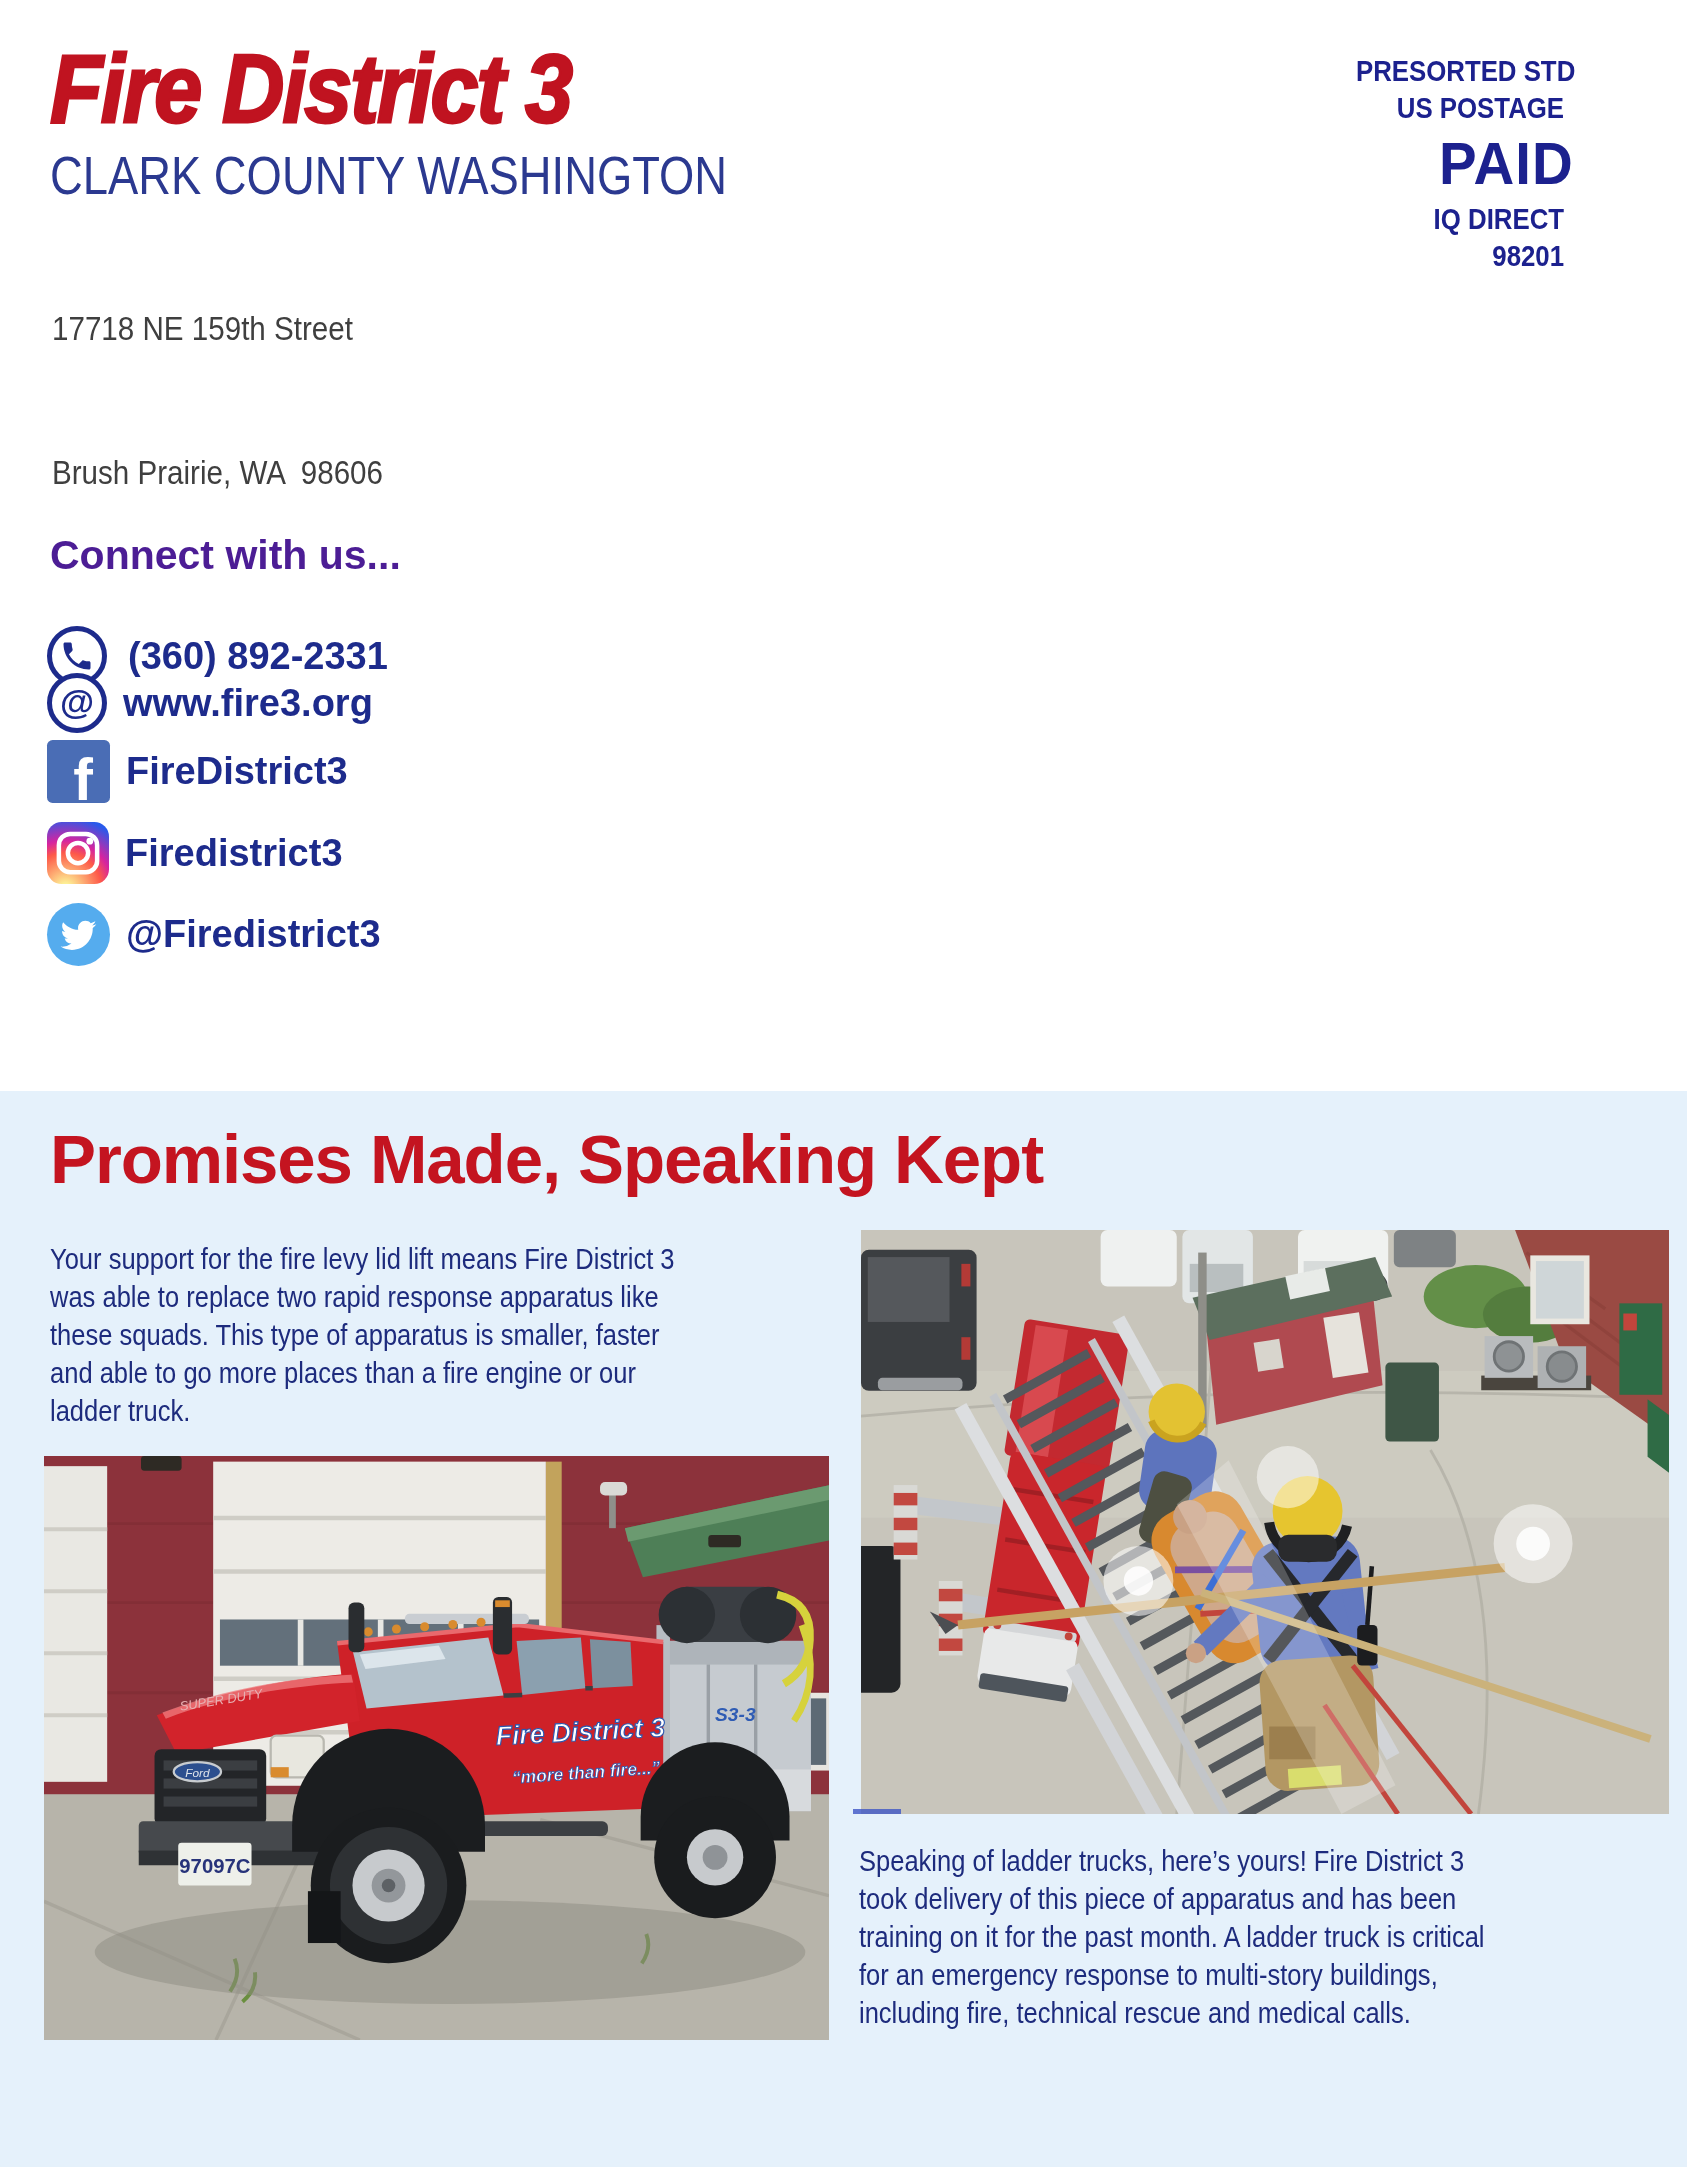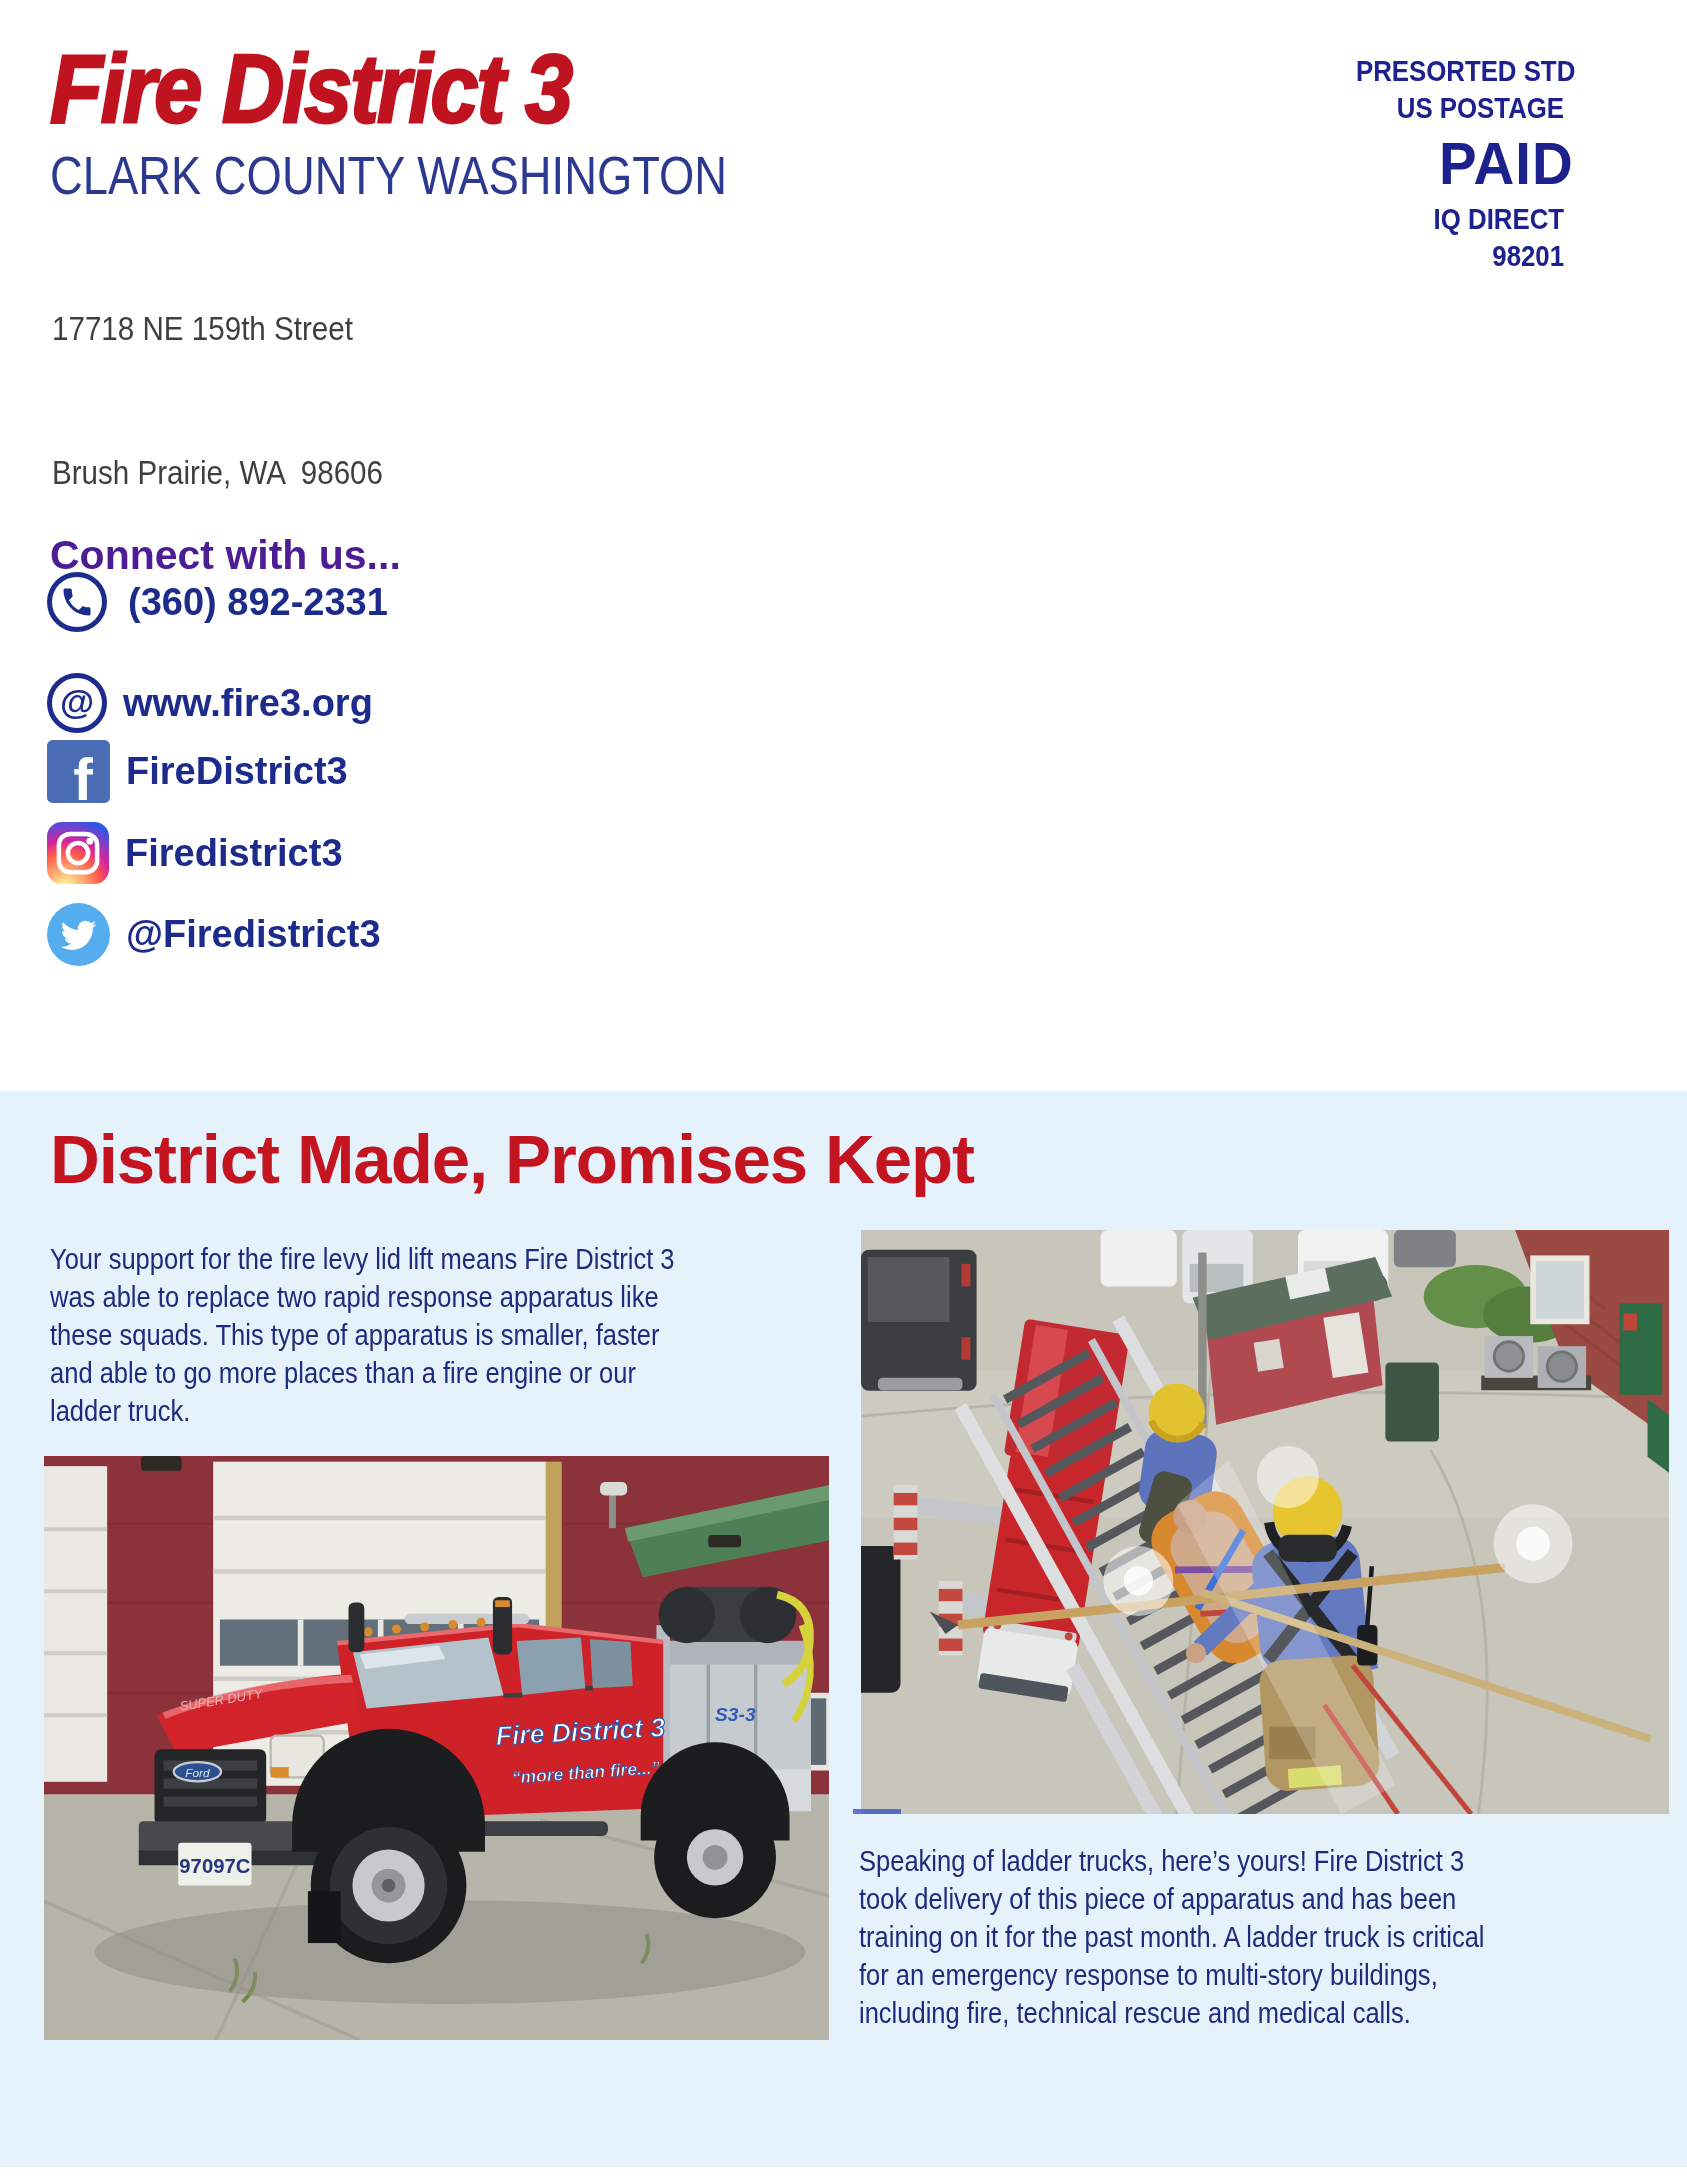--- a/index.html
+++ b/index.html
@@ -66,21 +66,21 @@
   <div class="abs postage">
     <div class="pl">PRESORTED STD</div>
     <div class="pl">US POSTAGE</div>
     <div class="paid">PAID</div>
     <div class="pl">IQ DIRECT</div>
     <div class="pl">98201</div>
   </div>
 
   <div class="abs connect-title">Connect with us...</div>
 
-  <div class="crow" style="top:572px;gap:21px;">
+  <div class="crow" style="top:626px;gap:21px;">
     <span class="circle-icon">
       <svg width="36" height="36" viewBox="0 0 24 24" aria-hidden="true">
         <path fill="#1d2b8c" d="M6.62 10.79c1.44 2.83 3.76 5.14 6.59 6.59l2.2-2.21c.27-.27.67-.36 1.02-.24 1.12.37 2.33.57 3.57.57.55 0 1 .45 1 1V20c0 .55-.45 1-1 1-9.39 0-17-7.61-17-17 0-.55.45-1 1-1h3.5c.55 0 1 .45 1 1 0 1.25.2 2.45.57 3.57.11.35.03.74-.25 1.02l-2.2 2.2z"></path>
       </svg>
     </span>
     <span class="clabel">(360) 892-2331</span>
   </div>
 
   <div class="crow" style="top:673px;">
     <span class="circle-icon">
@@ -111,21 +111,21 @@
     <span class="tw-icon">
       <svg width="41" height="41" viewBox="0 0 24 24" aria-hidden="true">
         <path fill="#ffffff" d="M22.46 6c-.77.35-1.6.58-2.46.69.88-.53 1.56-1.37 1.88-2.38-.83.5-1.75.85-2.72 1.05C18.37 4.5 17.26 4 16 4c-2.35 0-4.27 1.92-4.27 4.29 0 .34.04.67.11.98C8.28 9.09 5.11 7.38 3 4.79c-.37.63-.58 1.37-.58 2.15 0 1.49.75 2.81 1.91 3.56-.71 0-1.37-.2-1.95-.5v.03c0 2.08 1.48 3.82 3.44 4.21a4.22 4.22 0 0 1-1.93.07 4.28 4.28 0 0 0 4 2.98 8.52 8.52 0 0 1-5.33 1.84c-.34 0-.68-.02-1.02-.06C3.44 20.29 5.7 21 8.12 21 16 21 20.33 14.46 20.33 8.79c0-.19 0-.37-.01-.56.84-.6 1.56-1.36 2.14-2.23z"></path>
       </svg>
     </span>
     <span class="clabel">@Firedistrict3</span>
   </div>
 
   <div class="abs section-bg"></div>
 
-  <div class="abs headline">District Made, Promises Kept</div>
+  <div class="abs headline">Promises Made, Speaking Kept</div>
 
   <div class="abs left-par body-par">
     <div>Your support for the fire levy lid lift means Fire District 3</div>
     <div>was able to replace two rapid response apparatus like</div>
     <div>these squads. This type of apparatus is smaller, faster</div>
     <div>and able to go more places than a fire engine or our</div>
     <div>ladder truck.</div>
   </div>
 
   <div class="photo photo-right">

